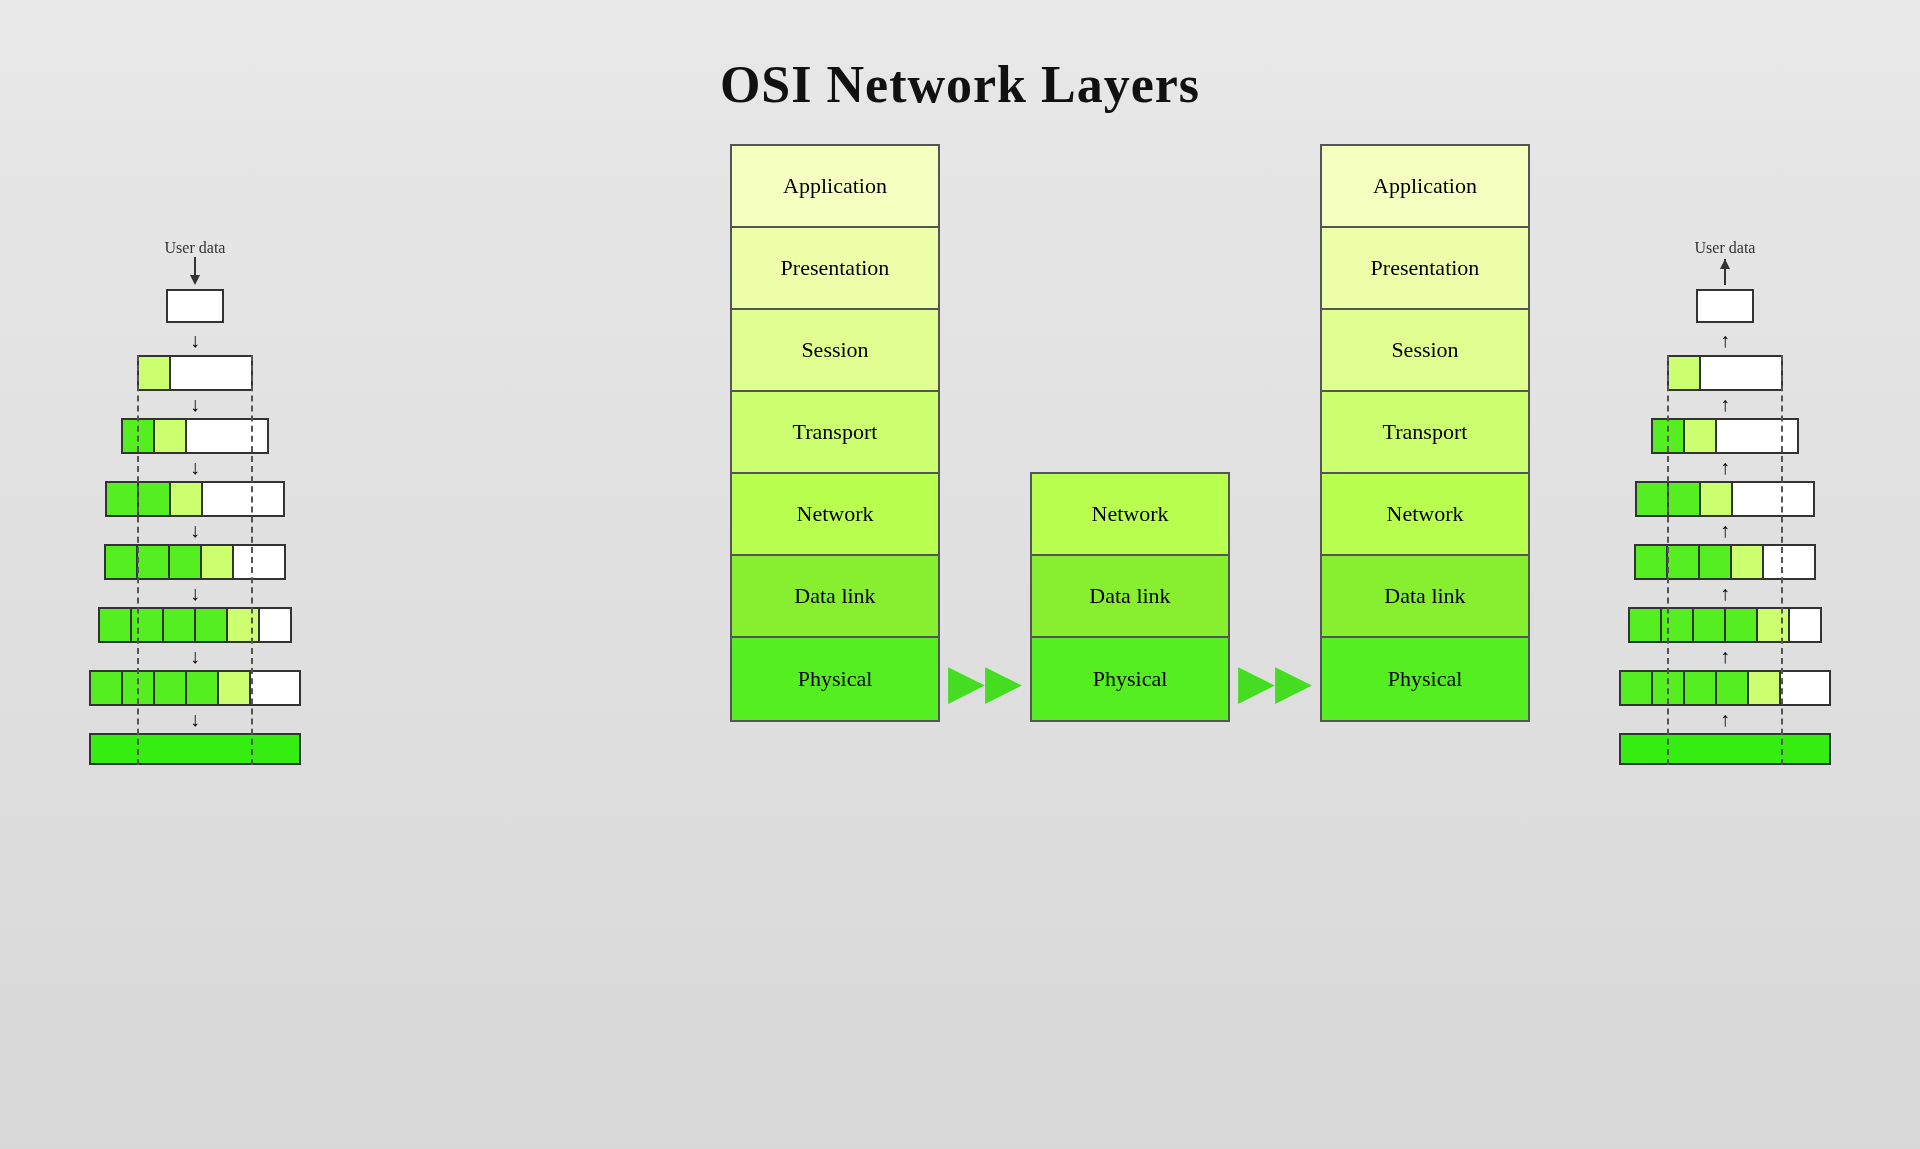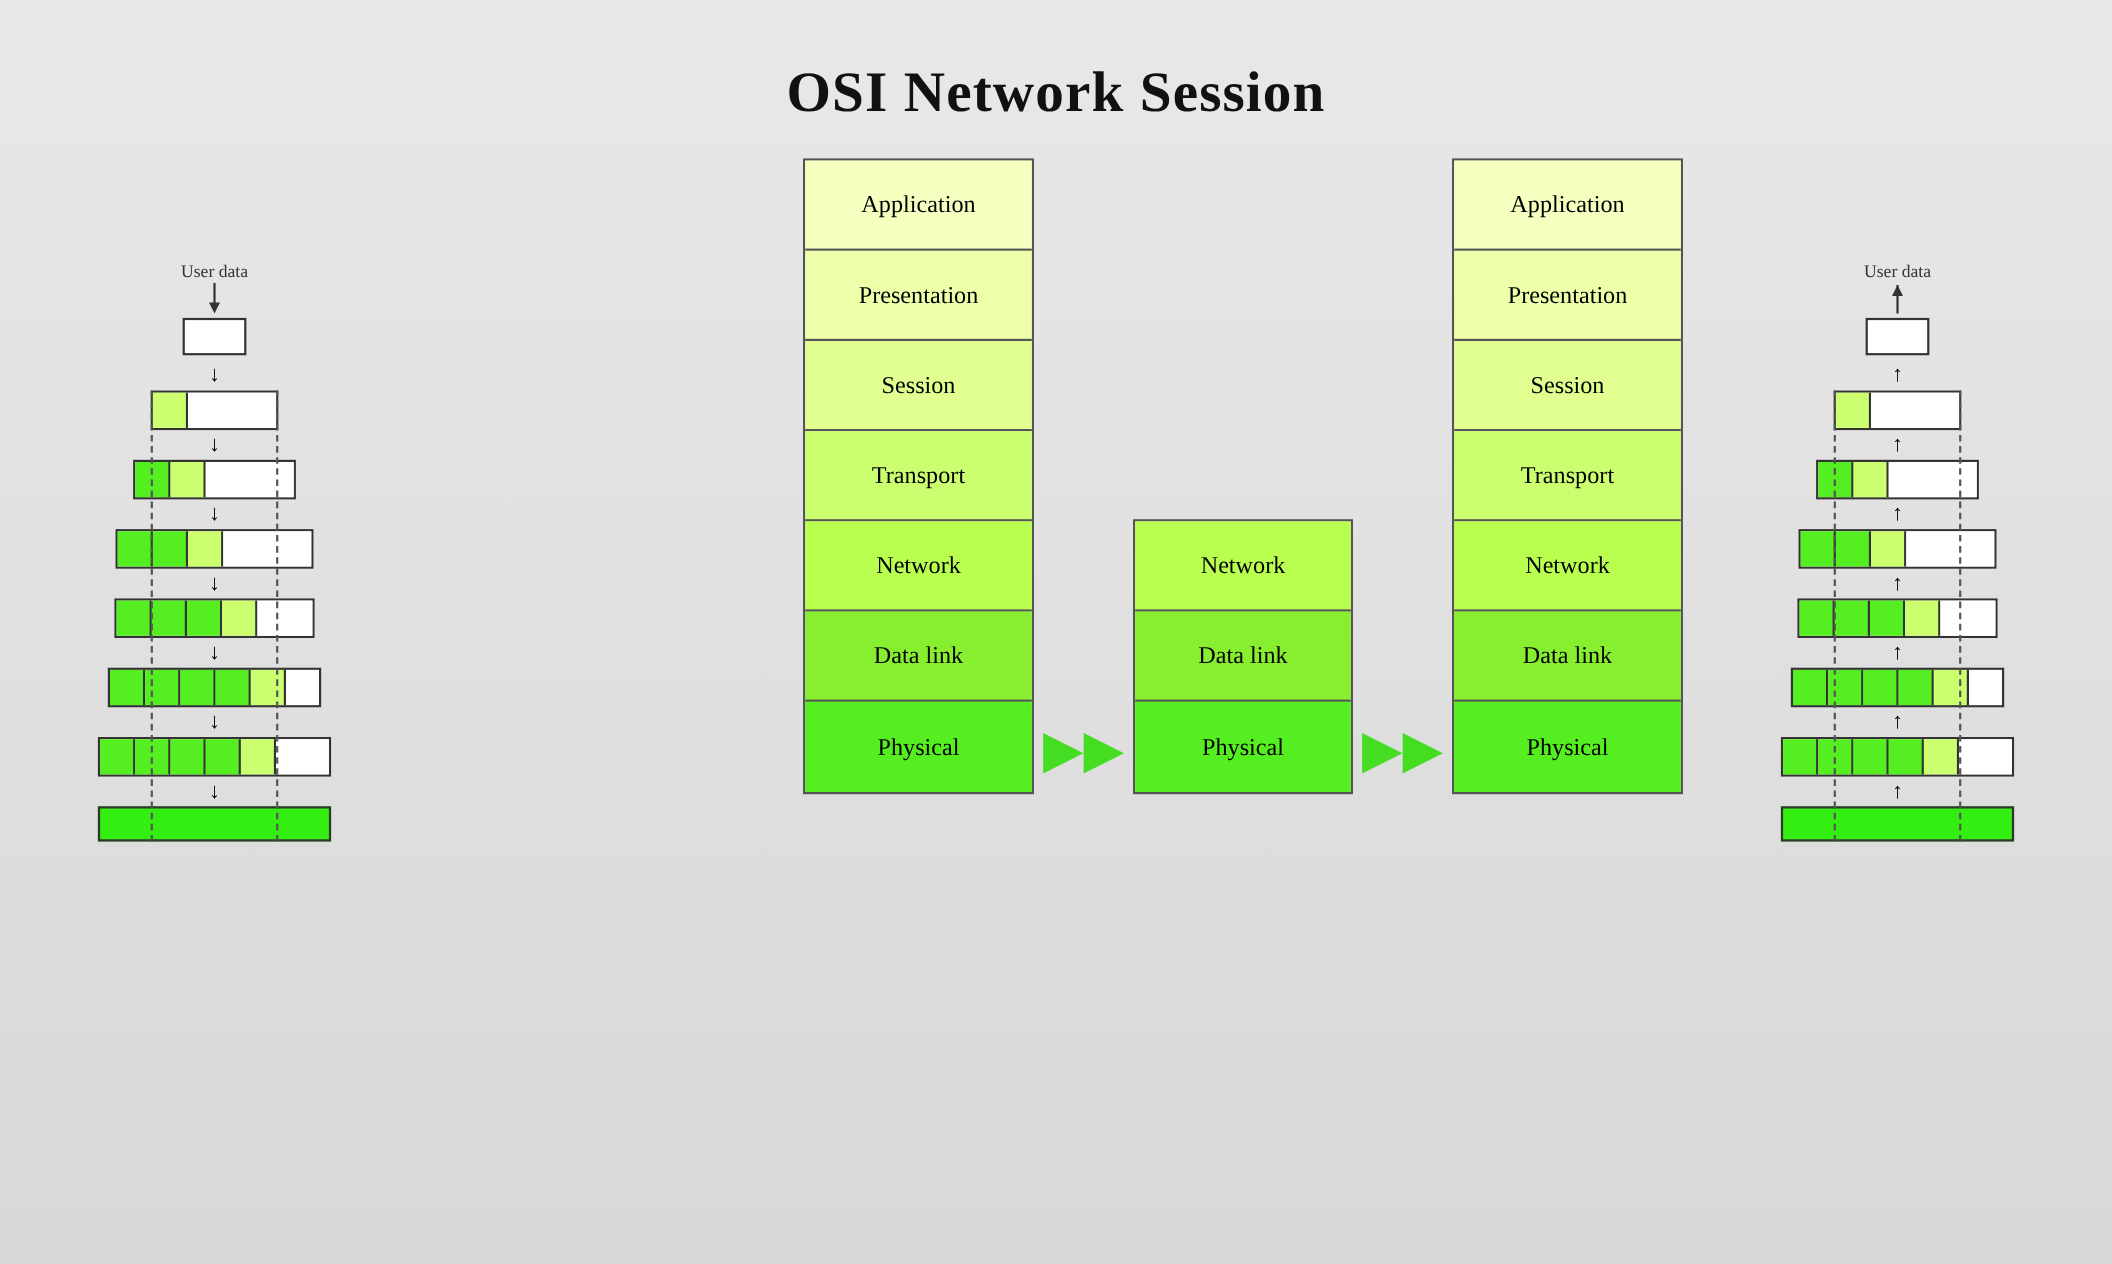--- a/index.html
+++ b/index.html
@@ -46,21 +46,21 @@
     }
 
   </style>
 </head>
 <body>
 
 <div class="page-bg"></div>
 
 <div class="main-container">
 
-  <div class="title">OSI Network Session</div>
+  <div class="title">OSI Network Layers</div>
 
   <div class="diagram-area">
 
     <div style="position:absolute; left:55px; top:95px; display:flex; flex-direction:column; align-items:center; width:280px;">
 
       <div style="display:flex;flex-direction:column;align-items:center; margin-bottom:2px;">
         <span style="font-size:16px;color:#333;">User data</span>
         <svg width="40" height="30">
             <line x1="20" y1="0" x2="20" y2="22" stroke="#333" stroke-width="2"></line>
             <polygon points="20,28 15,18 25,18" fill="#333"></polygon>

